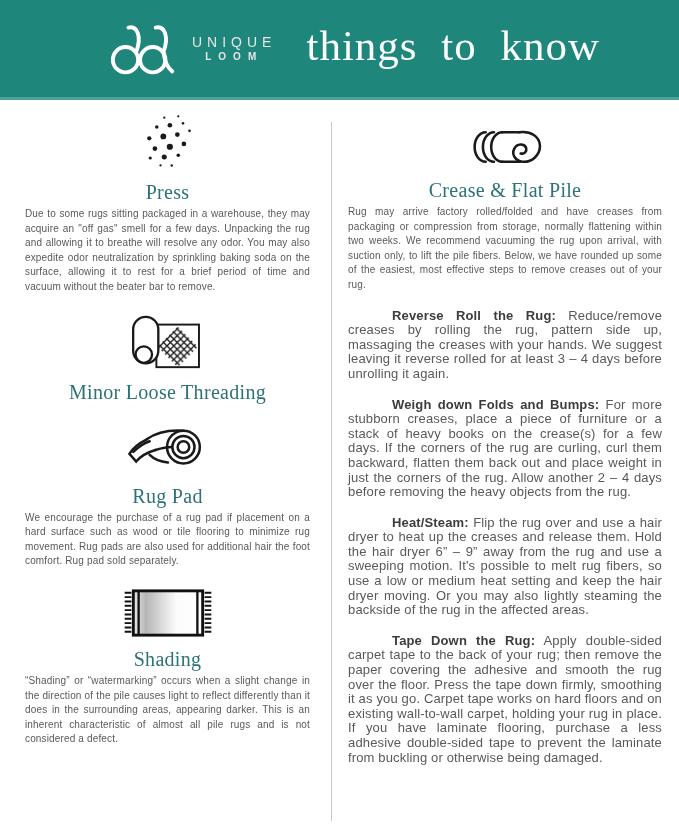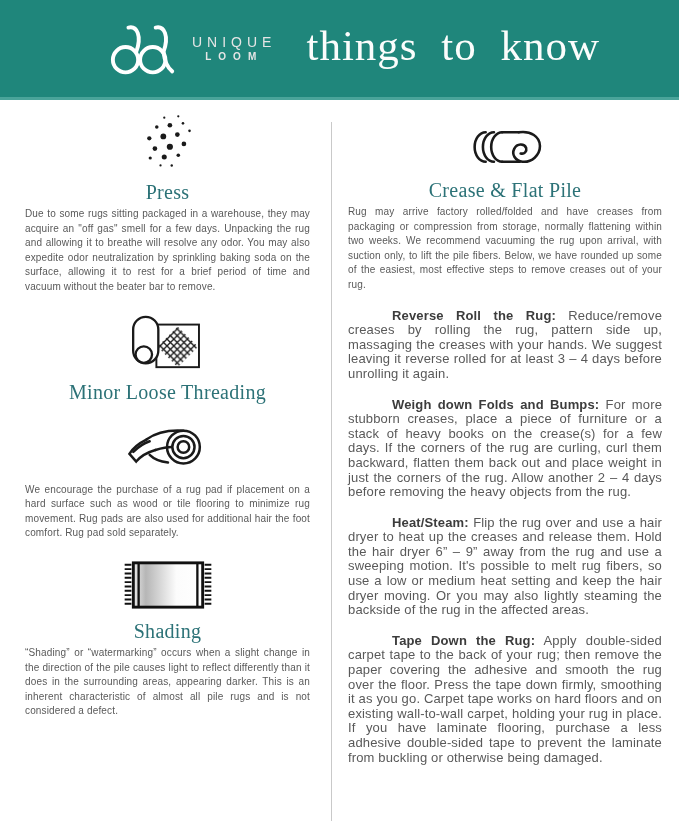--- a/index.html
+++ b/index.html
@@ -125,20 +125,21 @@
           <circle cx="62" cy="26" r="11.5"></circle>
           <circle cx="62" cy="26" r="6"></circle>
           <path d="M62,9 C46,8 32,12 24,18"></path>
           <path d="M24,18 C16,22 9,28 6,33 L13,41 C18,35 26,31 33,29"></path>
           <path d="M10,31 C15,26 21,22 27,20"></path>
           <path d="M33,29 C40,27 46,26 50,26"></path>
           <path d="M46,42 C38,41 31,38 27,34"></path>
         </g>
       </svg>
     </div>
+    <h2 class="sec-heading">Rug Pad</h2>
     <p class="sec-body">We encourage the purchase of a rug pad if placement on a hard surface such as wood or tile flooring to minimize rug movement. Rug pads are also used for additional hair the foot comfort. Rug pad sold separately.</p>
 
     <div class="icon-wrap m-shade">
       <svg width="98" height="52" viewBox="0 0 100 54">
         <defs>
           <linearGradient id="shade" x1="0" y1="0" x2="1" y2="0">
             <stop offset="0" stop-color="#e9e9e9"></stop>
             <stop offset="0.18" stop-color="#b6b6b6"></stop>
             <stop offset="0.62" stop-color="#fcfcfc"></stop>
             <stop offset="1" stop-color="#ffffff"></stop>

